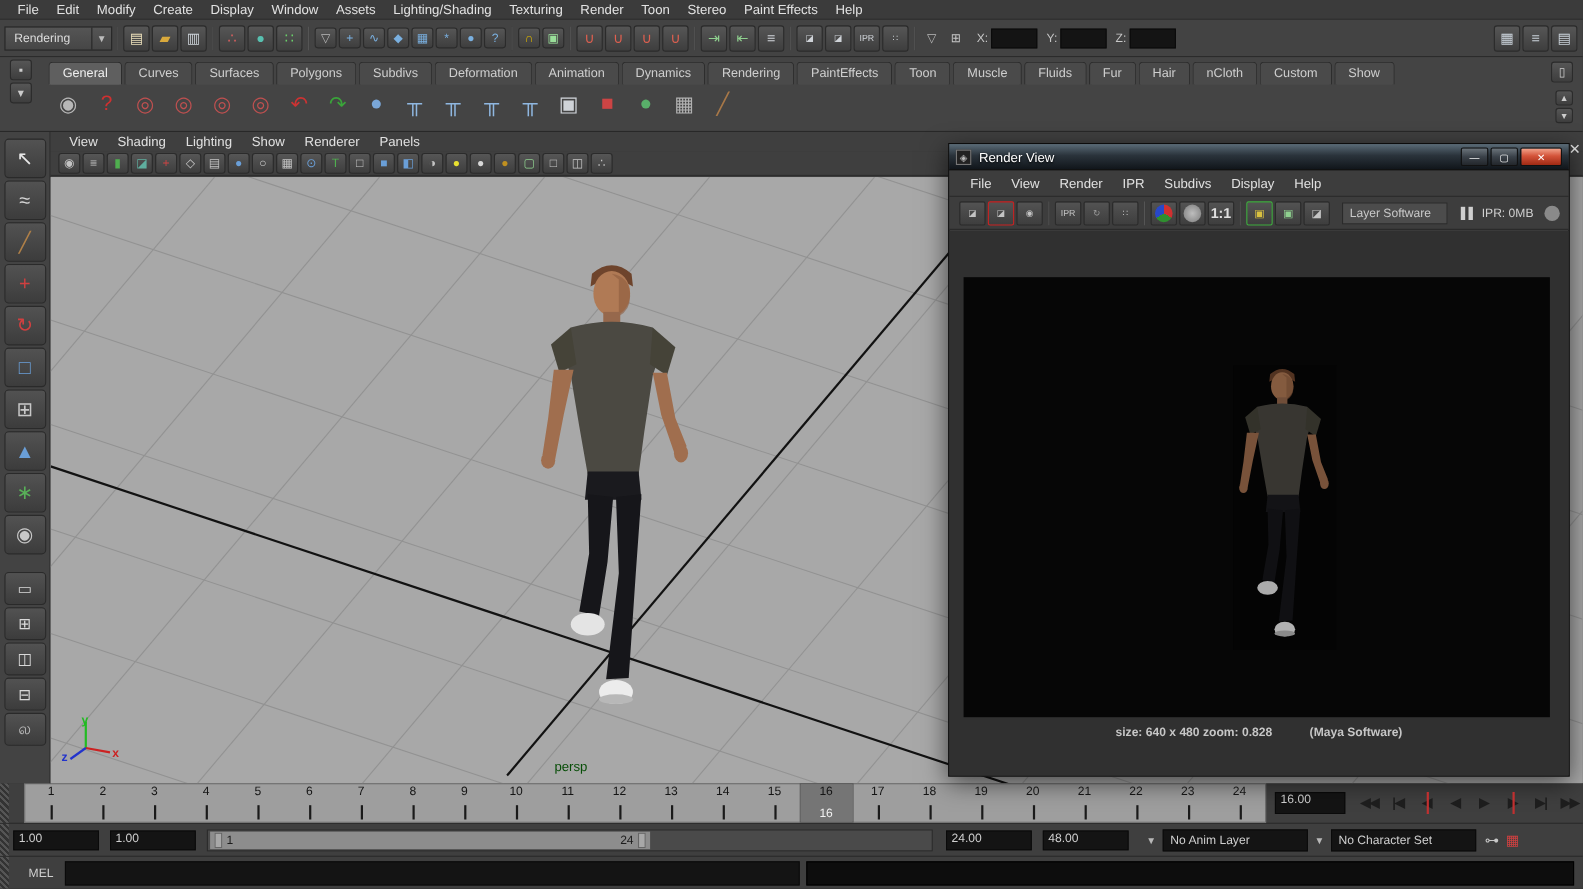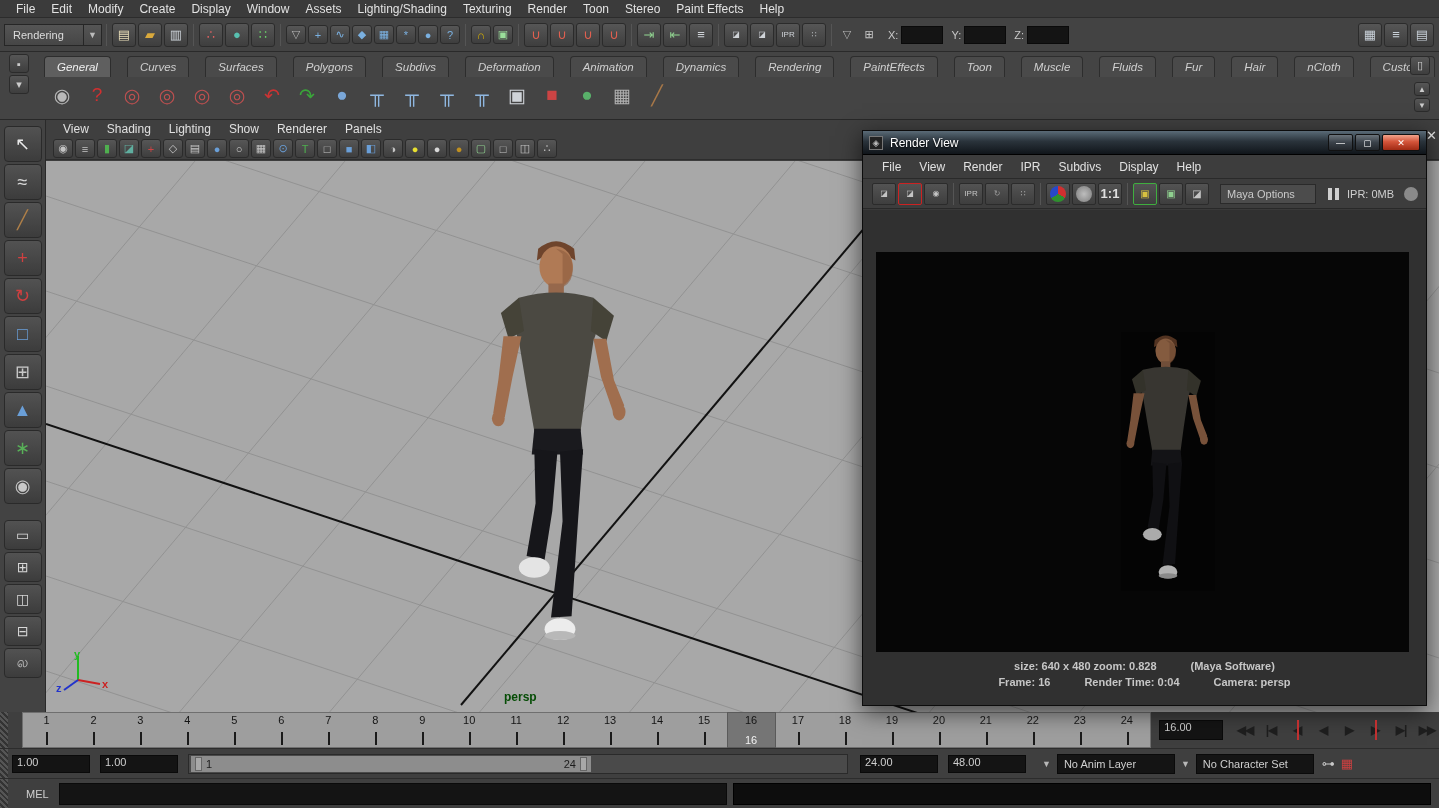--- a/index.html
+++ b/index.html
@@ -28,42 +28,42 @@
   #menuset { display:flex; height:22px; border:1px solid #262626; background:linear-gradient(#555,#464646); }
   #menuset .lbl { padding:0 8px; display:flex; align-items:center; color:#ddd; width:78px; }
   #menuset .arrow { width:18px; border-left:1px solid #262626; display:flex; align-items:center; justify-content:center; color:#bbb; font-size:9px; }
   .xyz-lbl { color:#c8c8c8; margin:0 3px 0 8px; }
   .xyz-field { width:42px; }
   
   #shelf { height:68px; background:#444; border-bottom:1px solid #282828; position:relative; }
   #shelf-left { position:absolute; left:2px; top:2px; width:34px; height:62px; display:flex; flex-direction:column; gap:2px; align-items:center; }
   #shelf-tabs { position:absolute; left:44px; top:4px; right:30px; display:flex; height:21px; }
   .shelf-tab { padding:0 12px; display:flex; align-items:center; background:#4a4a4a; border:1px solid #2d2d2d; border-bottom:none;
-               border-radius:4px 4px 0 0; margin-right:16px; color:#cfcfcf; font-size:11.5px;font-style:italic; }
+               border-radius:4px 4px 0 0; margin-right:2px; color:#cfcfcf; font-size:11.5px; }
   .shelf-tab.active { background:#5f5f5f; color:#f0f0f0; }
   #shelf-icons { position:absolute; left:46px; top:27px; right:40px; display:flex; align-items:center; gap:3px; }
   .shelf-ic { width:32px; height:32px; display:flex; align-items:center; justify-content:center; font-size:19px; border-radius:3px; }
   #shelf-trash { position:absolute; right:8px; top:4px; }
   #shelf-scroll { position:absolute; right:8px; top:30px; display:flex; flex-direction:column; gap:2px; }
   #shelf-scroll .ic { width:16px; height:14px; font-size:8px; }
   
   #main { position:relative; height:592px; background:#3d3d3d; }
   #toolbox { position:absolute; left:0; top:0; width:46px; height:592px; background:#434343; border-right:1px solid #2a2a2a;
              display:flex; flex-direction:column; align-items:center; padding-top:6px; }
   .tool-btn { width:38px; height:36px; margin-bottom:2px; border-radius:4px; background:linear-gradient(#525252,#3c3c3c);
               border:1px solid #2a2a2a; display:flex; align-items:center; justify-content:center; font-size:18px; }
   .tool-btn.lay { height:30px; font-size:14px; color:#cfcfcf; }
   #toolbox .spacer { height:14px; }
   
   #viewport { position:absolute; left:46px; top:0; right:0; bottom:0; }
   #vp-menus { height:18px; display:flex; align-items:center; gap:4px; padding-left:10px; background:#3f3f3f; }
   #vp-menus .mitem { padding:0 7px; color:#e0e0e0; font-size:12px; }
   #vp-icons { height:22px; display:flex; align-items:center; padding-left:6px; background:#3f3f3f; border-bottom:1px solid #2d2d2d; }
   #vp-canvas { position:absolute; left:0; top:41px; right:0; bottom:0; background:#a8a8a8; overflow:hidden; }
-  #persp-label { position:absolute; left:458px; bottom:8px; color:#064d06; font-weight:bold; font-size:12px; }
+  #persp-label { position:absolute; left:458px; bottom:8px; color:#064d06; font-weight:normal; font-size:12px; }
   #vp-axis { position:absolute; left:10px; bottom:12px; }
   #vp-char { position:absolute; left:424px; top:75px; }
   #pane-close { position:absolute; right:2px; top:8px; color:#e8e8e8; font-size:13px; }
   
   #rvwin { position:absolute; left:862px; top:10px; width:565px; height:576px;
            background:#3a3a3a; border:1px solid #0c0c0c; box-shadow:0 6px 22px rgba(0,0,0,.6); }
   #rv-title { height:24px; background:linear-gradient(#5a6b77,#2a333b 45%,#10151a); display:flex; align-items:center; padding:0 6px;
               border-bottom:1px solid #000; }
   #rv-title .title-ic { width:14px; height:14px; background:#222; border:1px solid #777; color:#bbb; font-size:9px;
                         display:flex; align-items:center; justify-content:center; margin-right:7px; }
@@ -106,21 +106,21 @@
             color:#1d1d1d; font-size:12px; font-weight:bold; letter-spacing:-1px; position:relative; }
   .pb-btn.key::after { content:""; position:absolute; top:2px; bottom:2px; left:50%; width:2px; background:#c03030; }
   
   #range { height:30px; background:#3f3f3f; display:flex; align-items:center; border-top:1px solid #2c2c2c; }
   #range .txtfield { width:78px; margin-right:10px; }
   #range-track { width:660px; height:20px; background:#4a4a4a; border:1px solid #2a2a2a; position:relative; margin-right:12px; }
   #range-bar { position:absolute; left:2px; top:1px; width:400px; height:16px; background:#8d8d8d; display:flex;
                align-items:center; justify-content:space-between; color:#1c1c1c; padding:0 4px; }
   .range-handle { width:7px; height:14px; background:#a8a8a8; border:1px solid #666; }
   .dd-arrow { color:#b8b8b8; font-size:9px; margin:0 6px; }
-  .dd-box { width:118px; height:20px; background:#141414; border:1px solid #0a0a0a; display:flex; align-items:center; padding:0 6px; color:#cfcfcf; }
+  .dd-box { width:132px; height:20px; background:#141414; border:1px solid #0a0a0a; display:flex; align-items:center; padding:0 6px; color:#cfcfcf; }
   .keyicon { color:#c8c8c8; font-size:13px; margin-left:8px; }
   .autokey { color:#cc4040; font-size:13px; margin-left:6px; }
   
   #cmdline { height:30px; background:#3f3f3f; display:flex; align-items:center; border-top:1px solid #2c2c2c; }
   #mel-label { color:#d0d0d0; margin:0 10px 0 14px; }
   #mel-input { width:668px; height:22px; }
   #script-out { margin-left:6px; width:698px; height:22px; background:#0d0d0d; border:1px solid #000; }
   svg text { font-family:"Liberation Sans", sans-serif; }
 </style>
 </head>
@@ -679,43 +679,40 @@
               <span style="font-size:10px">▣</span>
             </div>
             <div class="rv-ic" style="color: rgb(143, 208, 143);">
               <span style="font-size:10px">▣</span>
             </div>
             <div class="rv-ic" style="color: rgb(196, 196, 196);">
               <span style="font-size:10px">◪</span>
             </div>
           </div>
         <div id="rv-renderer-box">
-          <span>Maya Options</span>
+          <span>Layer Software</span>
         </div>
         <span class="pausebars">
             <i></i>
             <i></i>
           </span>
         <span id="rv-ipr-mem">IPR: 0MB</span>
         <span id="rv-progress"></span>
       </div>
       <div id="rv-body">
         <div id="rv-image">
           <svg id="rv-char" width="94" height="259" viewBox="0 0 120 330">
             <rect x="-20" y="-20" width="160" height="370" fill="#060606"></rect>
             <use href="#charman"></use>
             <rect x="-20" y="-20" width="160" height="370" fill="#000" opacity="0.25"></rect>
           </svg>
         </div>
         <div id="rv-status">
           <div>
             <span>size: 640 x 480 zoom: 0.828</span><span class="gap"></span><span>(Maya Software)</span>
-          </div>
-          <div>
-            <span>Frame: 16</span><span class="gap"></span><span>Render Time: 0:04</span><span class="gap"></span><span>Camera: persp</span>
           </div>
         </div>
       </div>
     </div>
   </div>
 
   <div id="timeline">
     <div class="grip"></div>
     <div id="tl-ruler">
 

